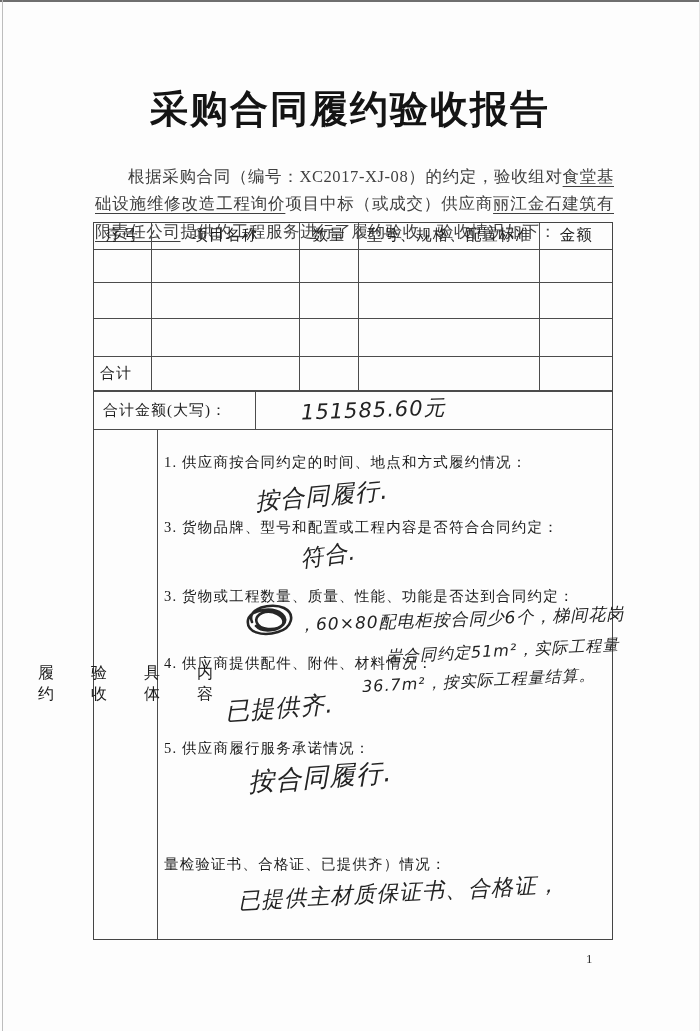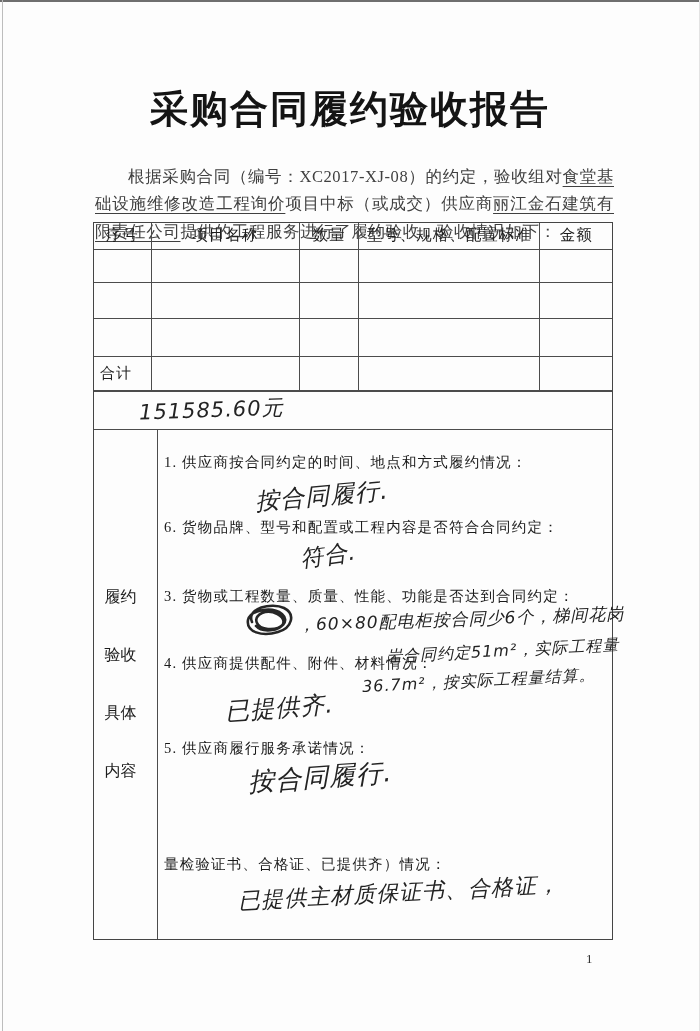--- a/index.html
+++ b/index.html
@@ -51,21 +51,21 @@
     display:flex;align-items:center;padding-left:9px;
     font-size:15px;letter-spacing:1px;
   }
   .sum-amount-cell{flex:1;position:relative;}
 
   .main-section{
     display:flex;height:510px;border-top:1.2px solid #4c4c4c;box-sizing:border-box;
   }
   .label-col{
     width:64px;border-right:1.2px solid #4c4c4c;box-sizing:border-box;
-    display:flex;flex-direction:column;justify-content:center;align-items:center;gap:37px;
+    display:flex;flex-direction:row;justify-content:center;align-items:center;gap:37px;
   }
   .label-pair{
     width:42px;display:flex;justify-content:space-between;
     font-size:16px;color:#1c1c1c;
   }
   .content-col{flex:1;position:relative;}
 
   .q{
     position:absolute;left:6px;white-space:nowrap;
     font-size:14.5px;letter-spacing:1.2px;color:#1a1a1a;
@@ -146,37 +146,38 @@
       <td class="total-cell">合计</td>
       <td></td>
           <td></td>
           <td></td>
           <td></td>
     </tr>
   </tbody>
     </table>
 
   <div class="sum-row">
+    <div class="sum-label-cell">合计金额(大写)：</div>
     <div class="sum-amount-cell">
       <span class="hw hw-amount">151585.60元</span>
     </div>
   </div>
 
   <div class="main-section">
     <div class="label-col">
       <div class="label-pair">履约</div>
       <div class="label-pair">验收</div>
       <div class="label-pair">具体</div>
       <div class="label-pair">内容</div>
     </div>
     <div class="content-col">
       <div class="q" style="top:23px">1. 供应商按合同约定的时间、地点和方式履约情况：</div>
       <span class="hw hw1">按合同履行.</span>
 
-      <div class="q" style="top:88px">6. 货物品牌、型号和配置或工程内容是否符合合同约定：</div>
+      <div class="q" style="top:88px">3. 货物品牌、型号和配置或工程内容是否符合合同约定：</div>
       <span class="hw hw2">符合.</span>
 
       <div class="q" style="top:157px">3. 货物或工程数量、质量、性能、功能是否达到合同约定：</div>
       <svg class="scribble" width="62" height="42" viewBox="0 0 62 42">
         <path d="M14,22 C8,8 34,2 46,8 C58,14 54,28 40,32 C24,37 8,32 10,20 C12,10 34,6 44,14 C52,21 44,30 30,29 C18,28 14,18 24,13 C34,9 48,16 45,24 C42,31 24,33 18,26" fill="none" stroke="#262626" stroke-width="2.6" stroke-linecap="round"></path>
       </svg>
       <span class="hw hw3a">，60×80配电柜按合同少6个，梯间花岗</span>
       <span class="hw hw3b">岩合同约定51m²，实际工程量</span>
       <span class="hw hw3c">36.7m²，按实际工程量结算。</span>
 

